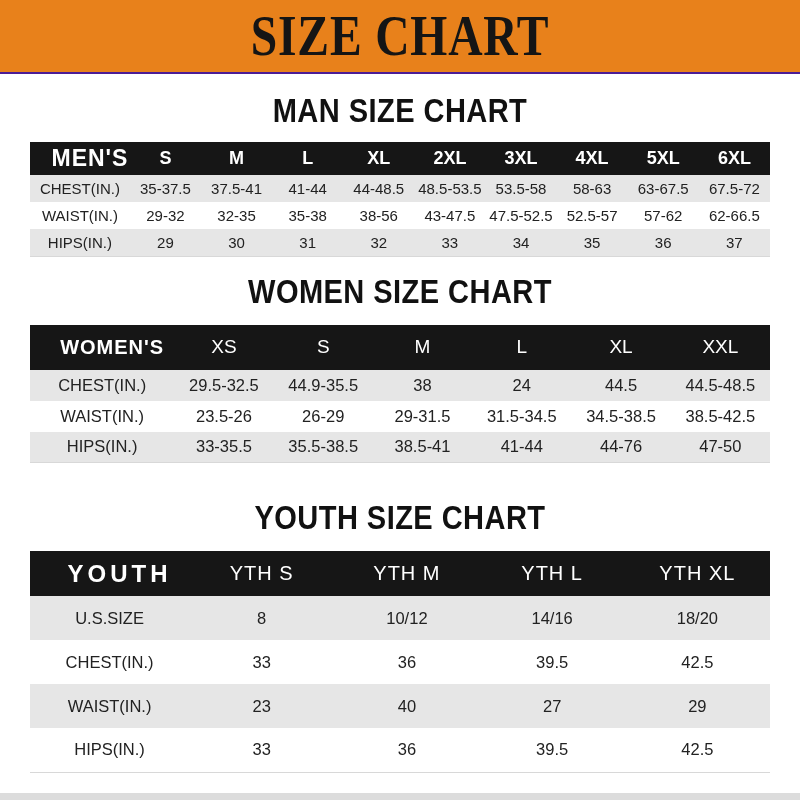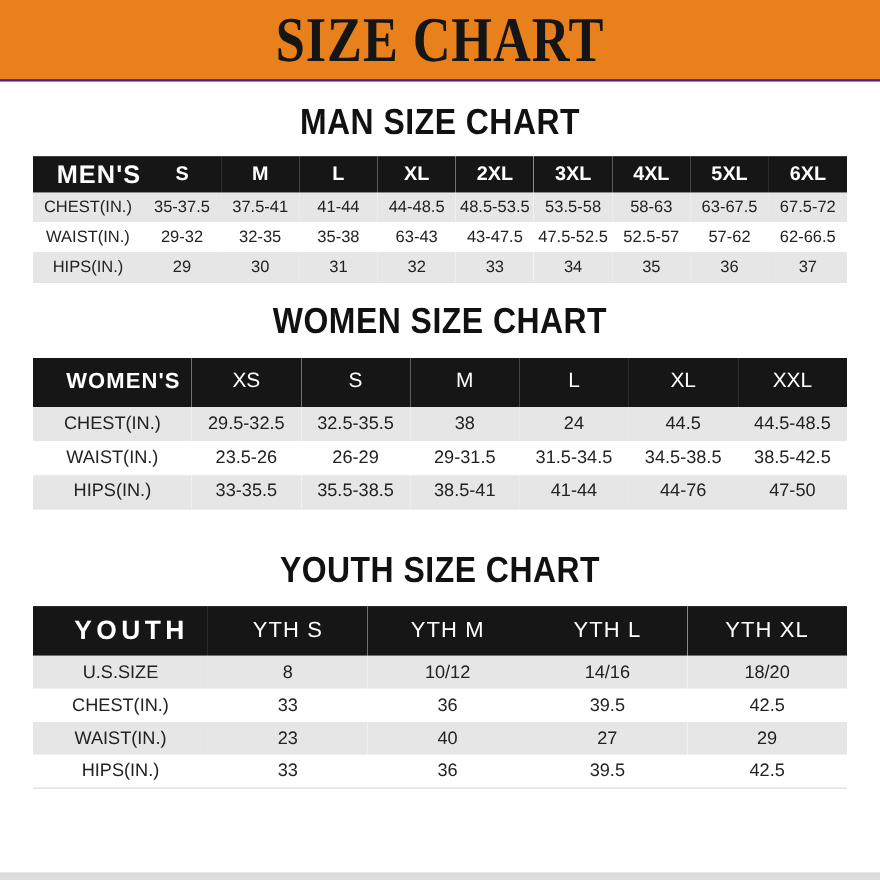--- a/index.html
+++ b/index.html
@@ -75,21 +75,21 @@
 
   .t-women { font-size: 16.5px; }
   .t-women thead tr { height: 45px; }
   .t-women tbody tr { height: 31px; }
   .t-women th { font-size: 19px; }
   .t-women th.group-label { font-size: 20px; }
   .t-women th:first-child, .t-women td:first-child { width: 19.5%; }
 
   .t-youth { font-size: 16.5px; }
   .t-youth thead tr { height: 45px; }
-  .t-youth tbody tr { height: 30px; }
+  .t-youth tbody tr { height: 44px; }
   .t-youth th { font-size: 20px; letter-spacing: 1px; }
   .t-youth th.group-label { font-size: 24px; letter-spacing: 4px; }
   .t-youth th:first-child, .t-youth td:first-child { width: 21.5%; }
 
   
   .note { margin-top: 15px; }
   .note p {
     margin: 0 0 7px 0;
     color: #a5332b;
     font-size: 24px;
@@ -142,21 +142,21 @@
             <td>53.5-58</td>
             <td>58-63</td>
             <td>63-67.5</td>
             <td>67.5-72</td>
           </tr>
           <tr>
             <td class="row-label">WAIST(IN.)</td>
             <td>29-32</td>
             <td>32-35</td>
             <td>35-38</td>
-            <td>63-43</td>
+            <td>38-56</td>
             <td>43-47.5</td>
             <td>47.5-52.5</td>
             <td>52.5-57</td>
             <td>57-62</td>
             <td>62-66.5</td>
           </tr>
           <tr>
             <td class="row-label">HIPS(IN.)</td>
             <td>29</td>
             <td>30</td>
@@ -183,21 +183,21 @@
             <th>M</th>
             <th>L</th>
             <th>XL</th>
             <th>XXL</th>
           </tr>
         </thead>
         <tbody>
           <tr>
             <td class="row-label">CHEST(IN.)</td>
             <td>29.5-32.5</td>
-            <td>32.5-35.5</td>
+            <td>44.9-35.5</td>
             <td>38</td>
             <td>24</td>
             <td>44.5</td>
             <td>44.5-48.5</td>
           </tr>
           <tr>
             <td class="row-label">WAIST(IN.)</td>
             <td>23.5-26</td>
             <td>26-29</td>
             <td>29-31.5</td>

